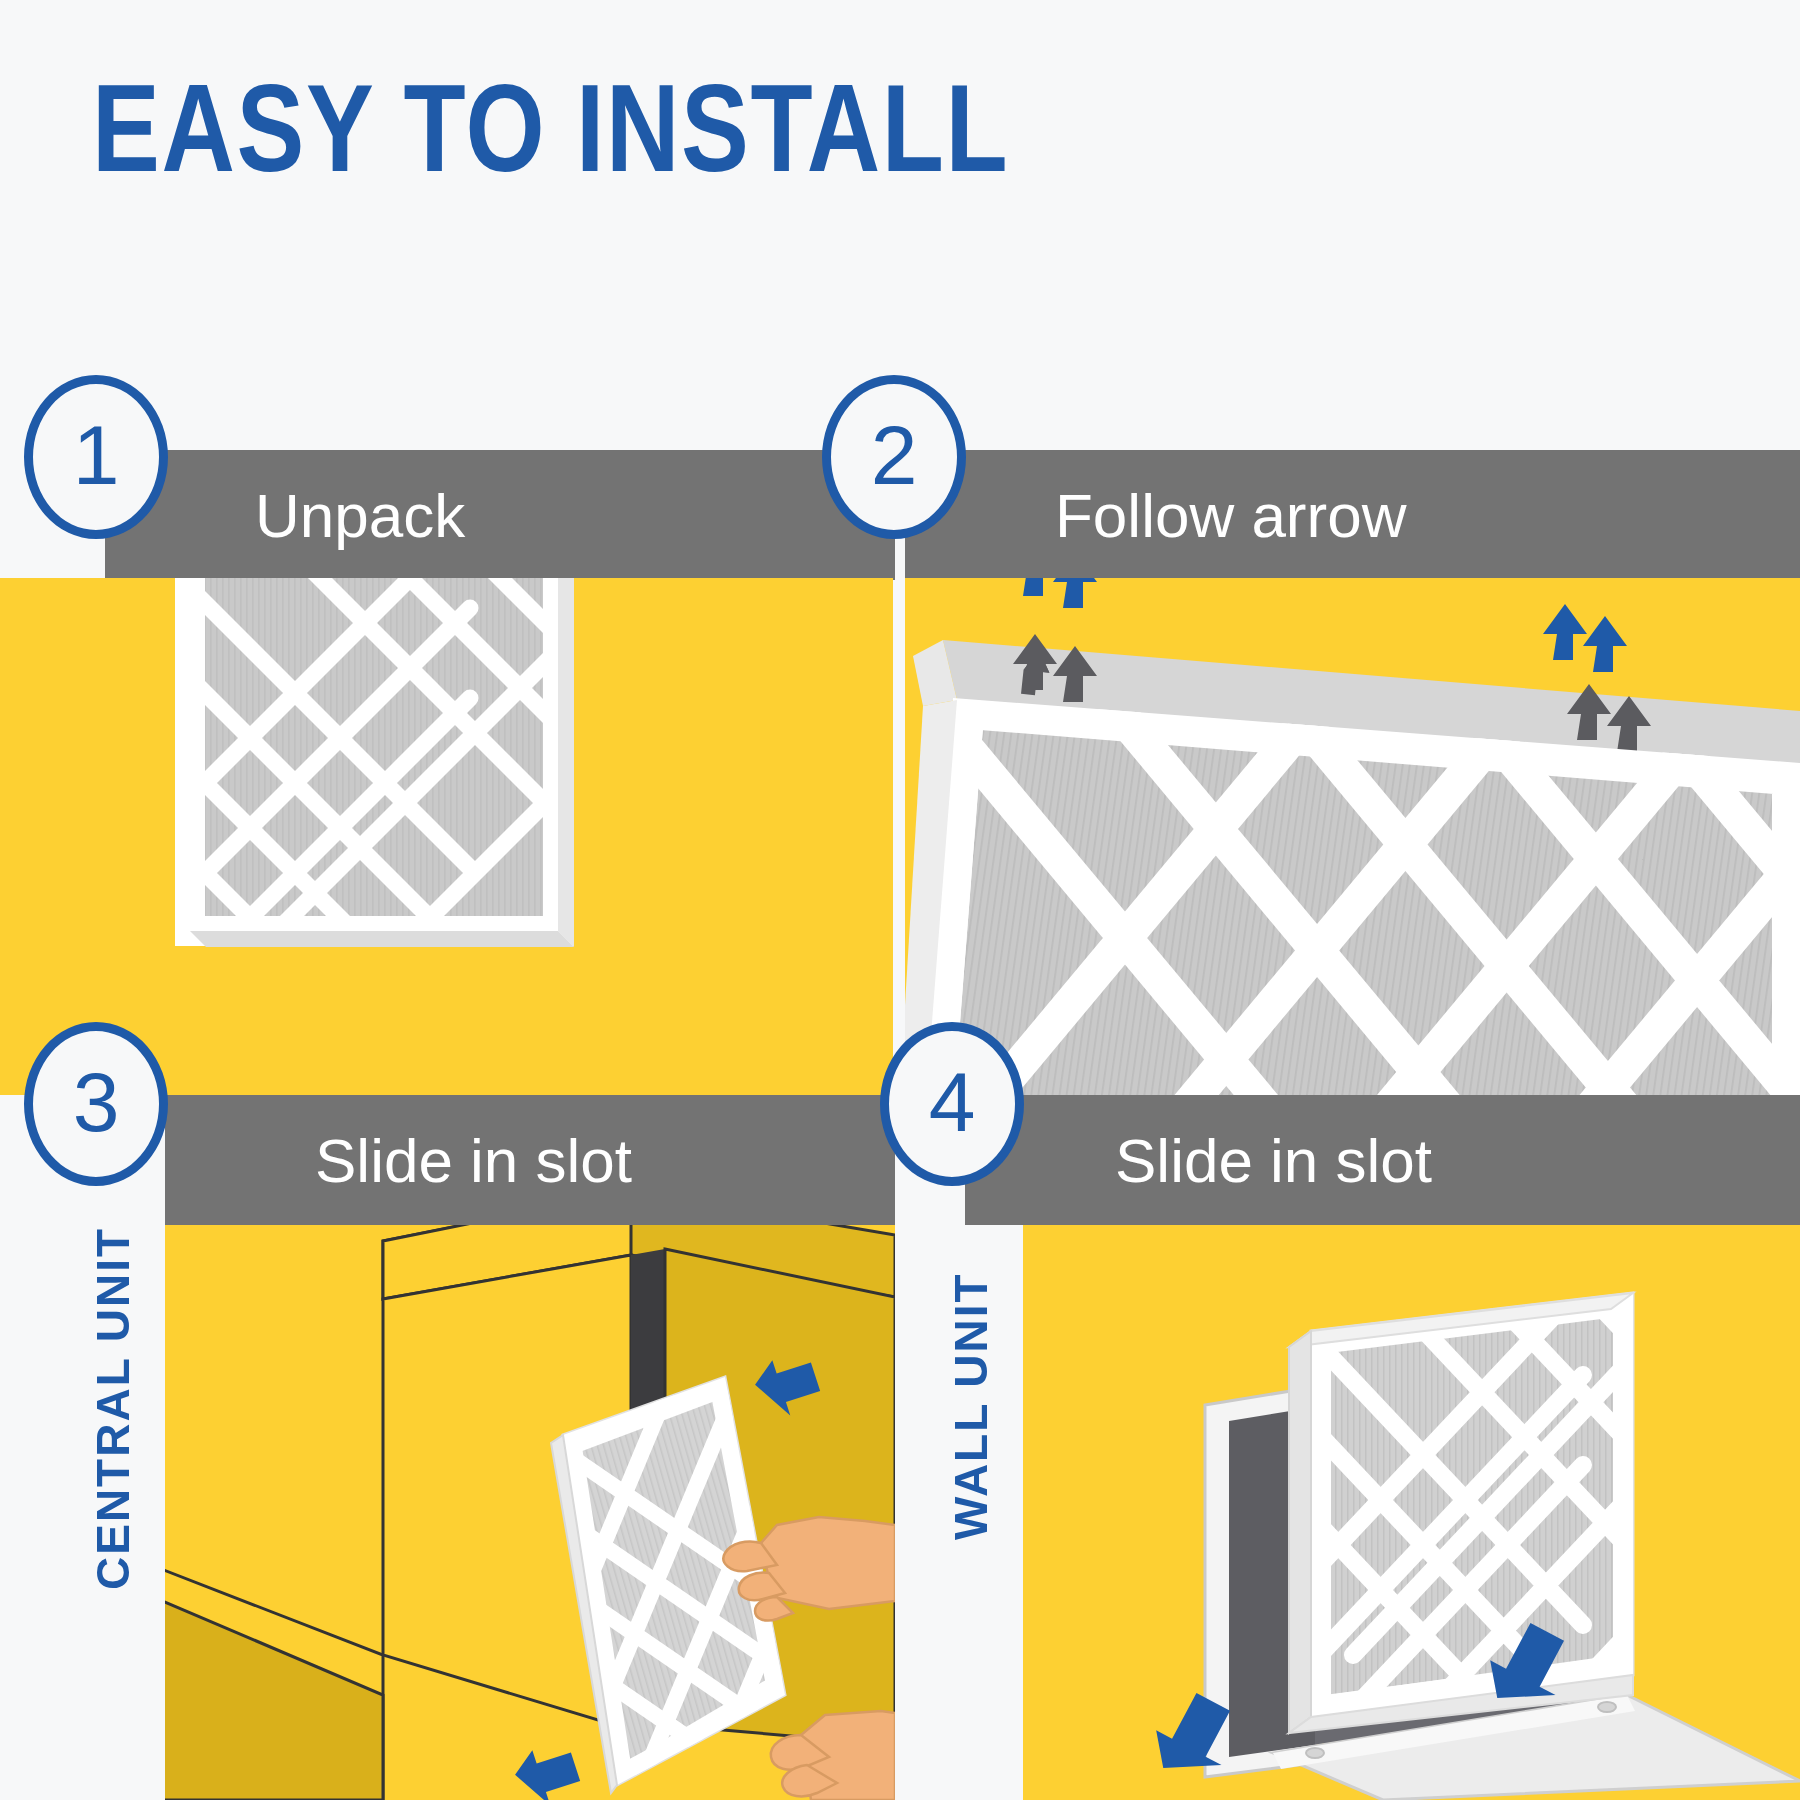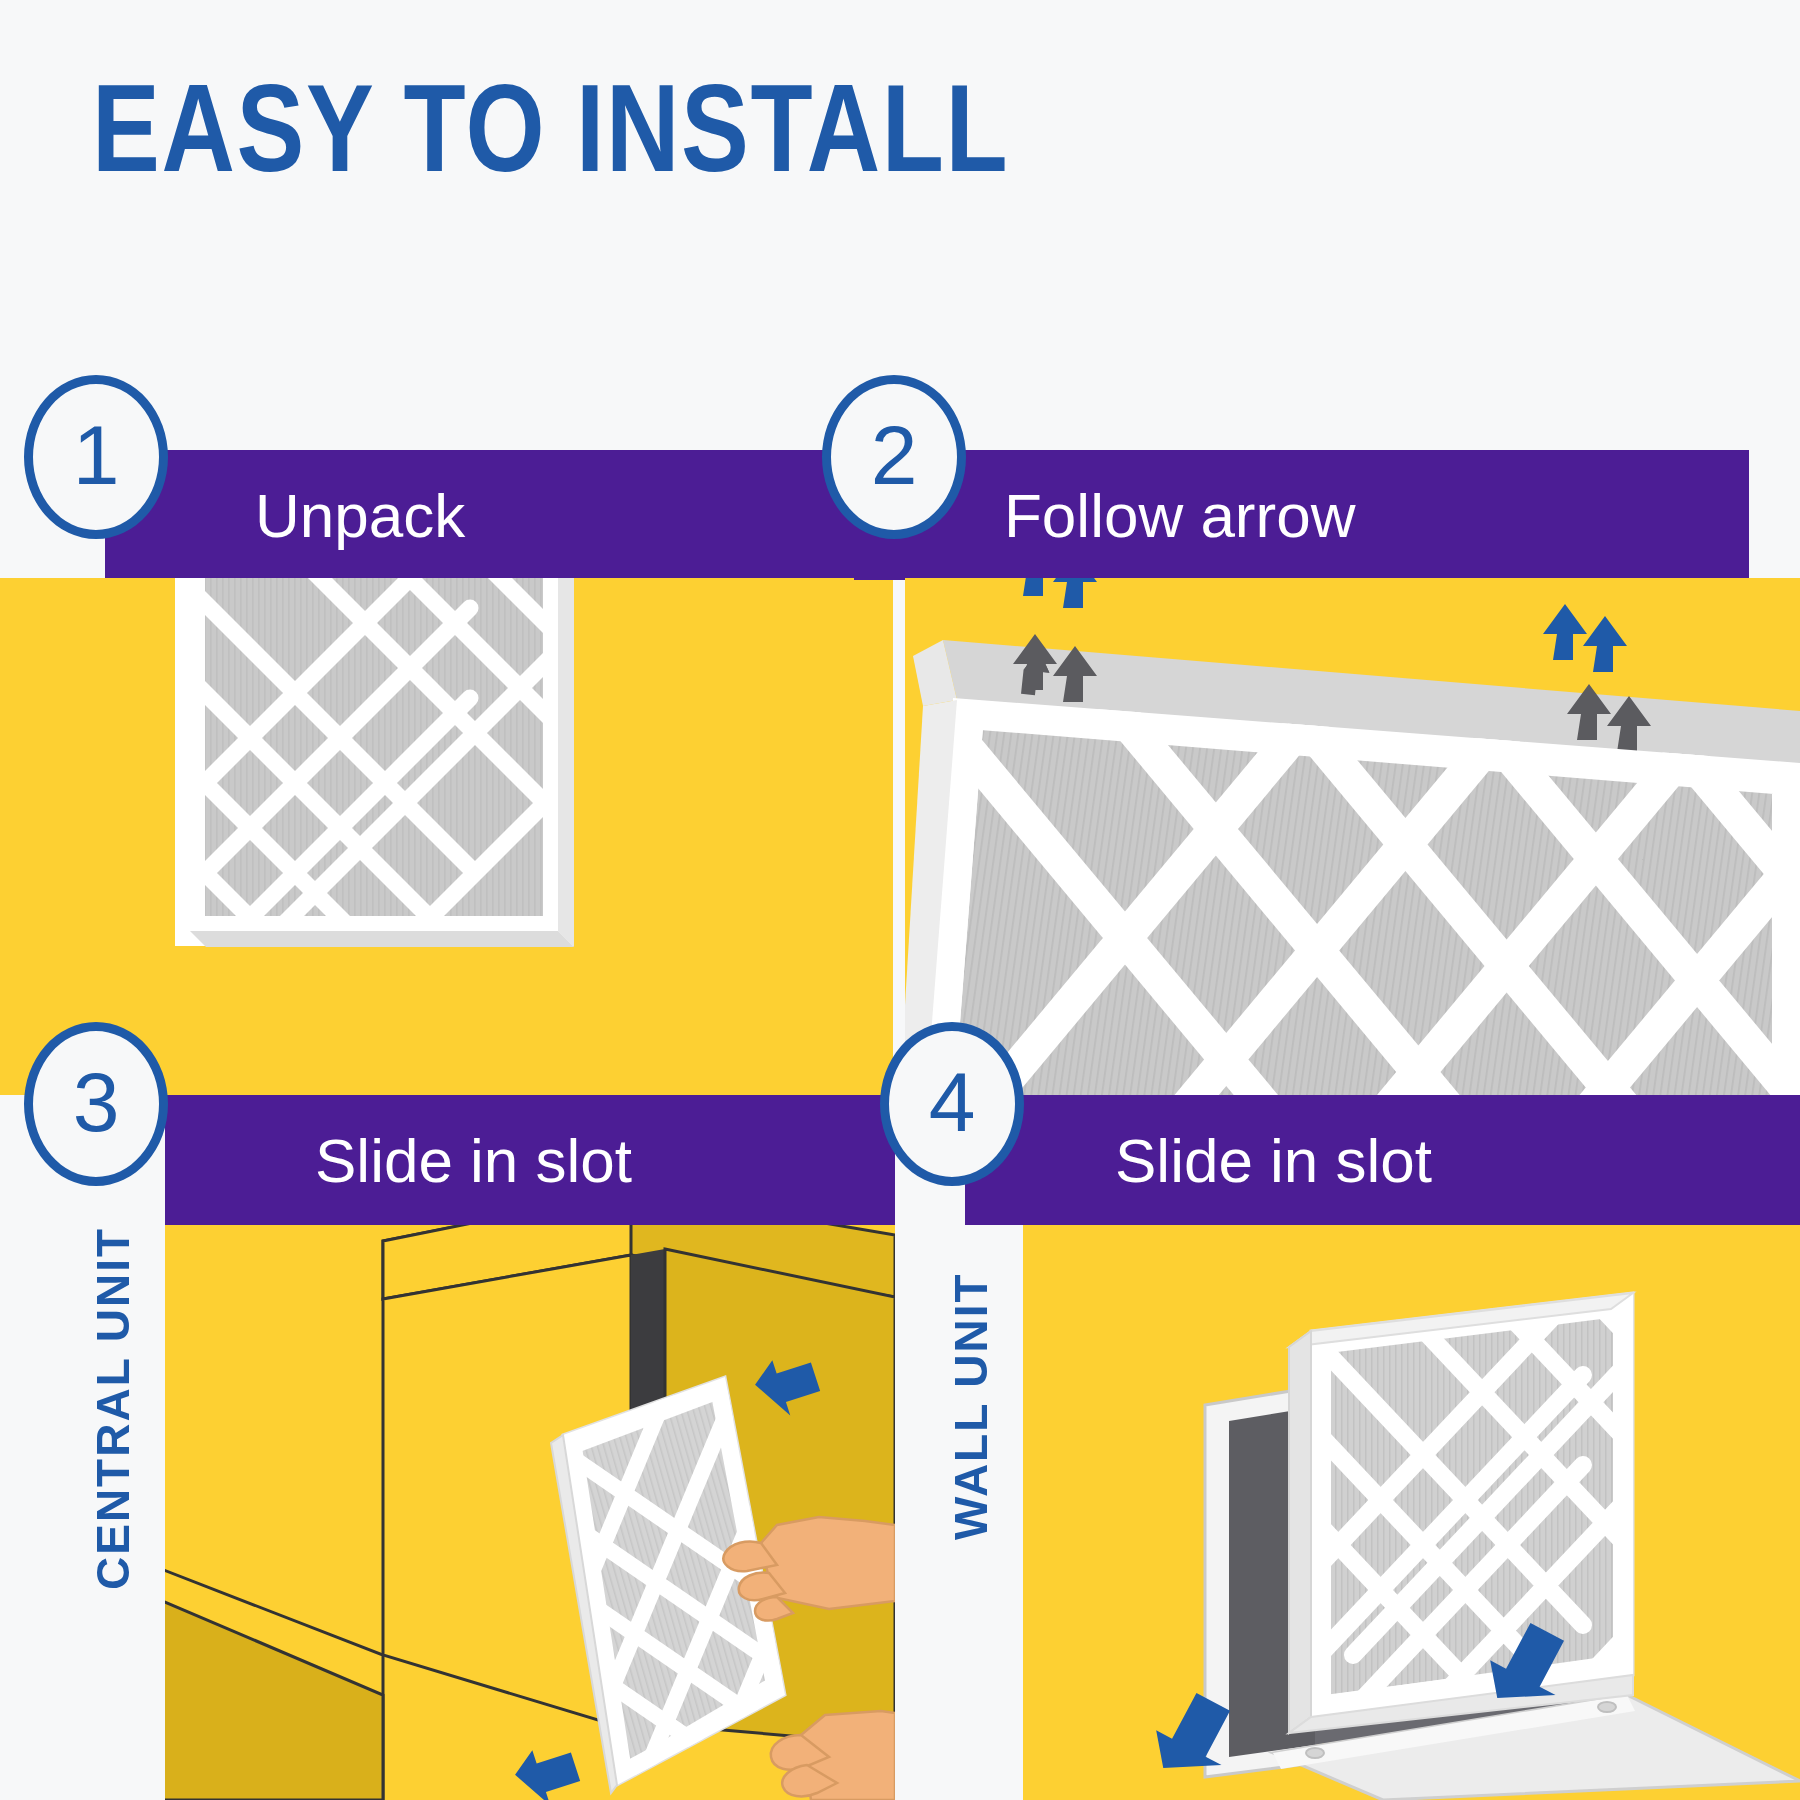--- a/index.html
+++ b/index.html
@@ -21,21 +21,21 @@
     letter-spacing:2px;
     transform:scaleX(0.82);
     transform-origin:left top;
     white-space:nowrap;
     line-height:1.0;
   }
 
   
   .hbar {
     position:absolute;
-    background:#4c1d95;
+    background:#737373;
     height:130px;
   }
   .hbar-label {
     position:absolute;
     left:150px;
     top:50%;
     transform:translateY(-50%);
     color:#ffffff;
     font-size:62px;
     font-weight:normal;
@@ -136,21 +136,21 @@
       <line x1="480" y1="560" x2="830" y2="210"></line>
     </g>
 
     <rect x="190" y="-30" width="368" height="383" fill="none" stroke="#ffffff" stroke-width="30"></rect>
 
     <polygon points="558,-30 574,-14 574,369 558,353" fill="#e6e6e6"></polygon>
     <polygon points="190,353 558,353 574,369 206,369" fill="#dcdcdc"></polygon>
   </svg>
 </div>
 
-<div class="hbar" style="left:854px; top:450px; width:895px;text-decoration:underline;">
+<div class="hbar" style="left:905px; top:450px; width:895px;text-decoration:underline;">
   <div class="hbar-label">Follow arrow</div>
 </div>
 <div class="badge" style="left:822px; top:375px;">
   <span>2</span>
 </div>
 
 <div class="art" style="left:905px; top:578px; width:895px; height:517px;">
   <svg width="895" height="517" viewBox="0 0 895 517">
     <defs>
       <pattern id="pleat2" width="7" height="7" patternUnits="userSpaceOnUse" patternTransform="rotate(8)">

